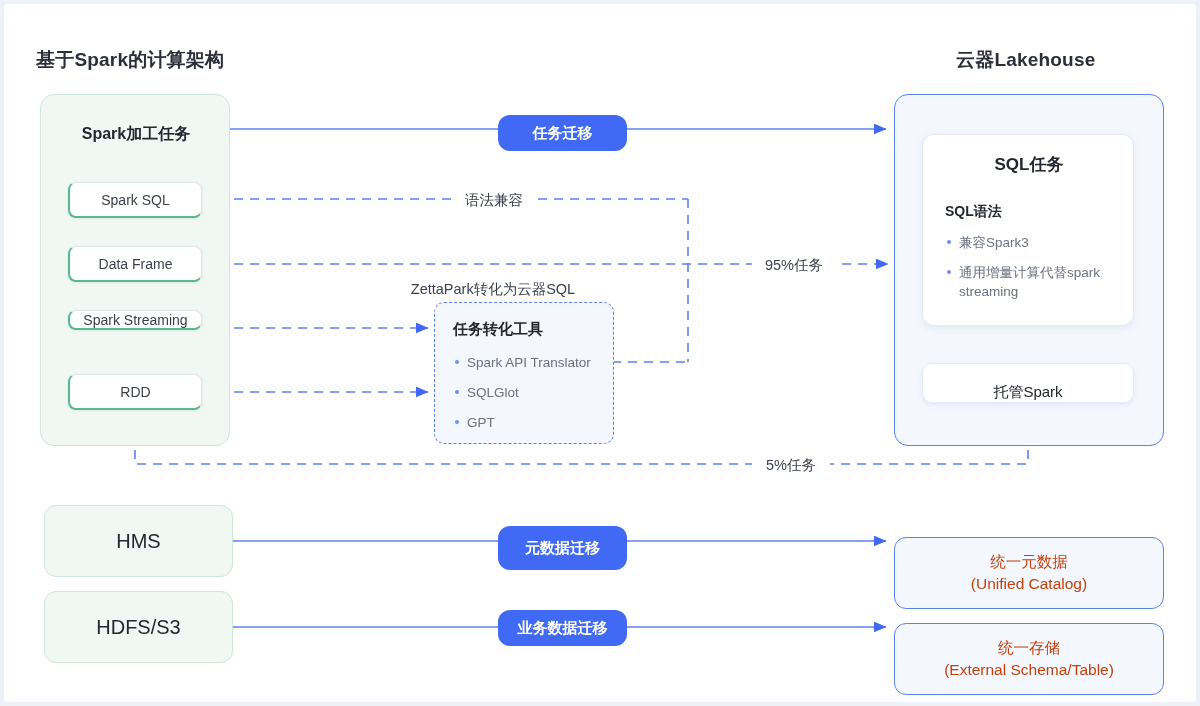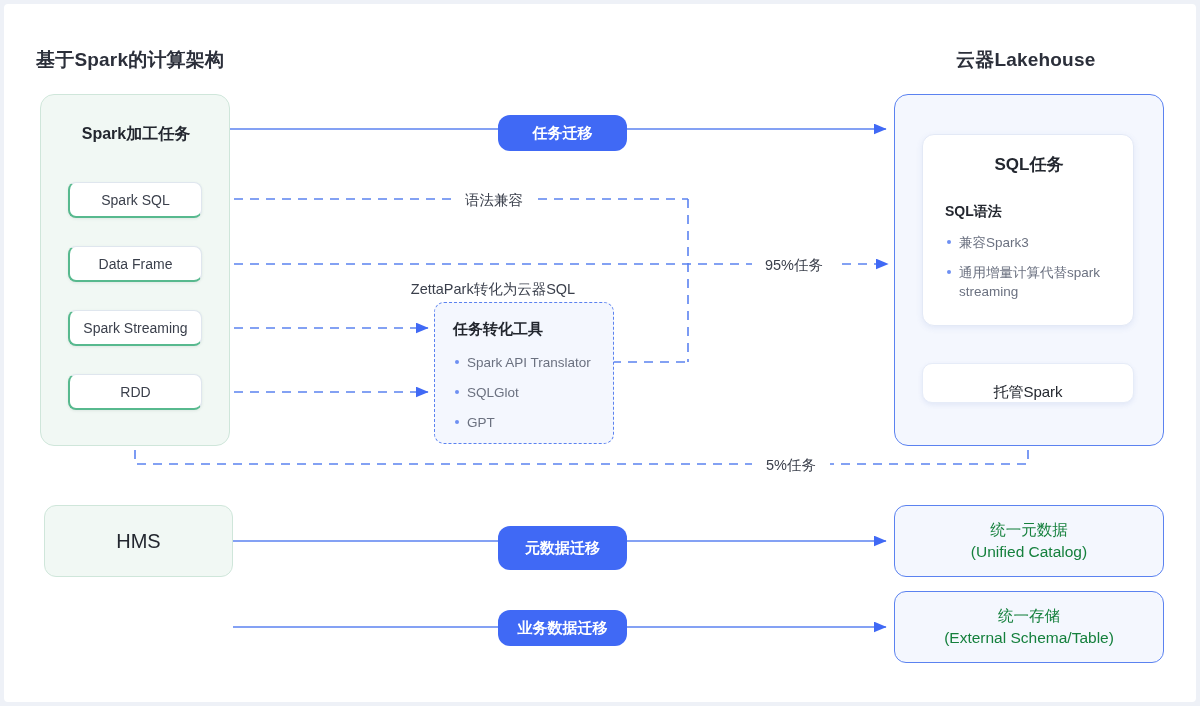--- a/index.html
+++ b/index.html
@@ -82,21 +82,21 @@
   .bullets li:before{
     content:"";position:absolute;left:2px;top:7px;
     width:4px;height:4px;border-radius:50%;background:#6d8ff2;
   }
   .blue-box{
     background:#f4f7fe;
     border:1.5px solid #5b82f0;
     border-radius:12px;
     display:flex;align-items:center;justify-content:center;
     text-align:center;
-    font-size:15.5px;color:#15803d;line-height:22px;
+    font-size:15.5px;color:#c2410c;line-height:22px;margin-top:32px;
   }
   .plain-white-chip{
     background:#ffffff;
     border:1px solid #e6ecf8;
     border-radius:10px;
     display:flex;align-items:flex-end;justify-content:center;
     font-size:15px;color:#23272f;
     box-shadow:0 2px 5px rgba(70,100,190,.10);
     white-space:nowrap;
   }
@@ -172,21 +172,21 @@
   <div class="abs green-panel" style="left:36px;top:90px;width:190px;height:352px;">
     <div class="abs green-panel-title" style="left:0;top:29px;width:190px;">Spark加工任务</div>
   </div>
 
   <div class="abs white-chip" style="left:64px;top:178px;width:134px;height:36px;">
     <span>Spark SQL</span>
   </div>
   <div class="abs white-chip" style="left:64px;top:242px;width:134px;height:36px;">
     <span>Data Frame</span>
   </div>
-  <div class="abs white-chip" style="left:64px;top:306px;width:134px;height:36px;">
+  <div class="abs white-chip" style="left:64px;top:306px;width:134px;height:20px;">
     <span>Spark Streaming</span>
   </div>
   <div class="abs dash-box" style="left:430px;top:298px;width:180px;height:142px;">
     <div class="abs dash-title" style="left:18px;top:17px;">任务转化工具</div>
     <ul class="bullets abs" style="left:18px;top:50px;width:150px;">
       <li>Spark API Translator</li>
       <li>SQLGlot</li>
       <li>GPT</li>
     </ul>
   </div>
@@ -206,20 +206,23 @@
     </ul>
   </div>
 
   <div class="abs plain-white-chip" style="left:918px;top:359px;width:212px;height:40px;">
     <span>托管Spark</span>
   </div>
 
   <div class="abs green-box" style="left:40px;top:501px;width:189px;height:72px;">
     <span>HMS</span>
   </div>
+  <div class="abs green-box" style="left:40px;top:587px;width:189px;height:72px;">
+    <span>HDFS/S3</span>
+  </div>
 
   <div class="abs blue-box" style="left:890px;top:501px;width:270px;height:72px;">
     <div>
       <div>统一元数据</div>
       <div>(Unified Catalog)</div>
     </div>
   </div>
   <div class="abs blue-box" style="left:890px;top:587px;width:270px;height:72px;">
     <div>
       <div>统一存储</div>

